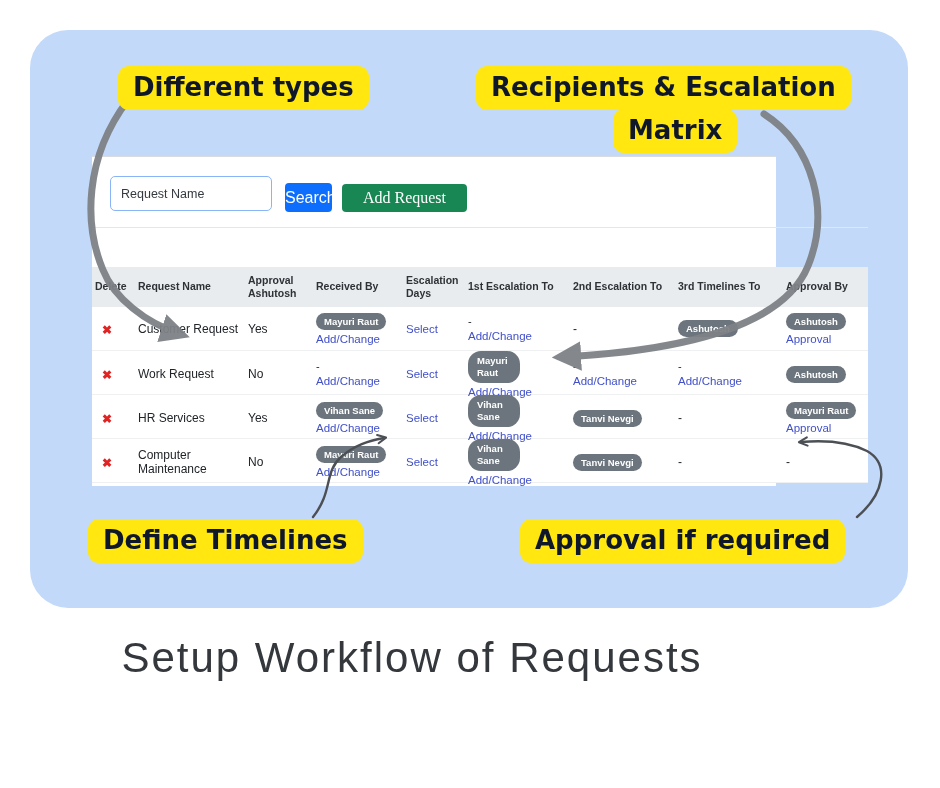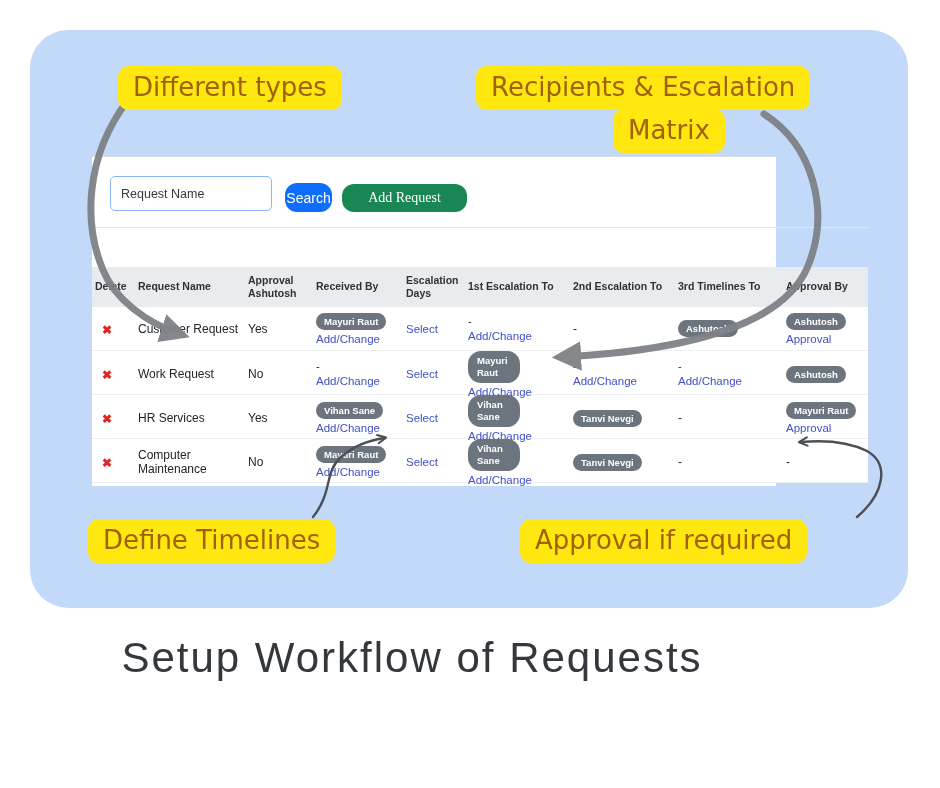--- a/index.html
+++ b/index.html
@@ -11,22 +11,22 @@
     background: #c3d9f9; border-radius: 38px; z-index: 0; }
 
   
   .panel { position: absolute; left: 92px; top: 156px; width: 684px; height: 330px;
     background: #ffffff; border-top: 1px solid #d8dce0; z-index: 1; }
 
   
   .search-input { position: absolute; left: 18px; top: 19px; width: 162px; height: 35px;
     border: 1px solid #8ab4f8; border-radius: 5px; padding: 0 10px; font-size: 12.5px;
     color: #343a40; outline: none; font-family: "Liberation Sans", sans-serif; background:#fff; }
-  .btn { position: absolute; border: none; border-radius: 12px; color: #fff;
-    font-size: 14px; font-family: "Liberation Sans", sans-serif; cursor: pointer; }
+  .btn { position: absolute; border: none; border-radius: 4px; color: #fff;
+    font-size: 16px; font-family: "Liberation Sans", sans-serif; cursor: pointer; }
   .btn-search { left: 193px; top: 26px; width: 47px; height: 29px; background: #0d6efd; }
   .btn-add { left: 250px; top: 27px; width: 125px; height: 28px; background: #198754; font-family: Liberation Serif, serif; }
   .toolbar-divider { position: absolute; left: 0; top: 70px; width: 776px; height: 1px;
     background: #e4e7ea; }
 
   
   .thead, .tr { display: grid;
     grid-template-columns: 38px 110px 68px 90px 62px 105px 105px 108px 90px;
     align-items: center; }
   .thead { position: absolute; left: 0; top: 110px; width: 776px; height: 40px;
@@ -42,22 +42,22 @@
   .td-text { font-size: 12px; color: #212529; }
   .td-stack { display: flex; flex-direction: column; align-items: flex-start; gap: 3px; }
   .badge { display: inline-block; background: #6c757d; color: #fff; font-size: 9.5px;
     font-weight: bold; padding: 3px 8px; border-radius: 10px; white-space: nowrap; }
   .badge.narrow { max-width: 52px; white-space: normal; border-radius: 13px;
     line-height: 1.25; padding: 4px 9px; }
   .link { color: #4150c8; font-size: 11.5px; cursor: pointer; }
   .dash { font-size: 11px; color: #212529; line-height: 1; }
 
   
-  .note { position: absolute; background: #ffe70f; color: #a16207;
-    font-family: "DejaVu Sans", sans-serif; font-weight: normal; font-size: 26px;
+  .note { position: absolute; background: #ffe70f; color: #0f172a;
+    font-family: "DejaVu Sans", sans-serif; font-weight: bold; font-size: 26px;
     line-height: 1; padding: 8px 15px 10px; border-radius: 11px; z-index: 6;
     white-space: nowrap; }
   .note-different { left: 118px; top: 66px; }
   .note-recipients { left: 476px; top: 66px; }
   .note-matrix { left: 613px; top: 109px; }
   .note-timelines { left: 88px; top: 519px; }
   .note-approval { left: 508px; top: 519px; margin-left: 12px; }
 
   
   .arrows { position: absolute; left: 0; top: 0; width: 940px; height: 788px;

